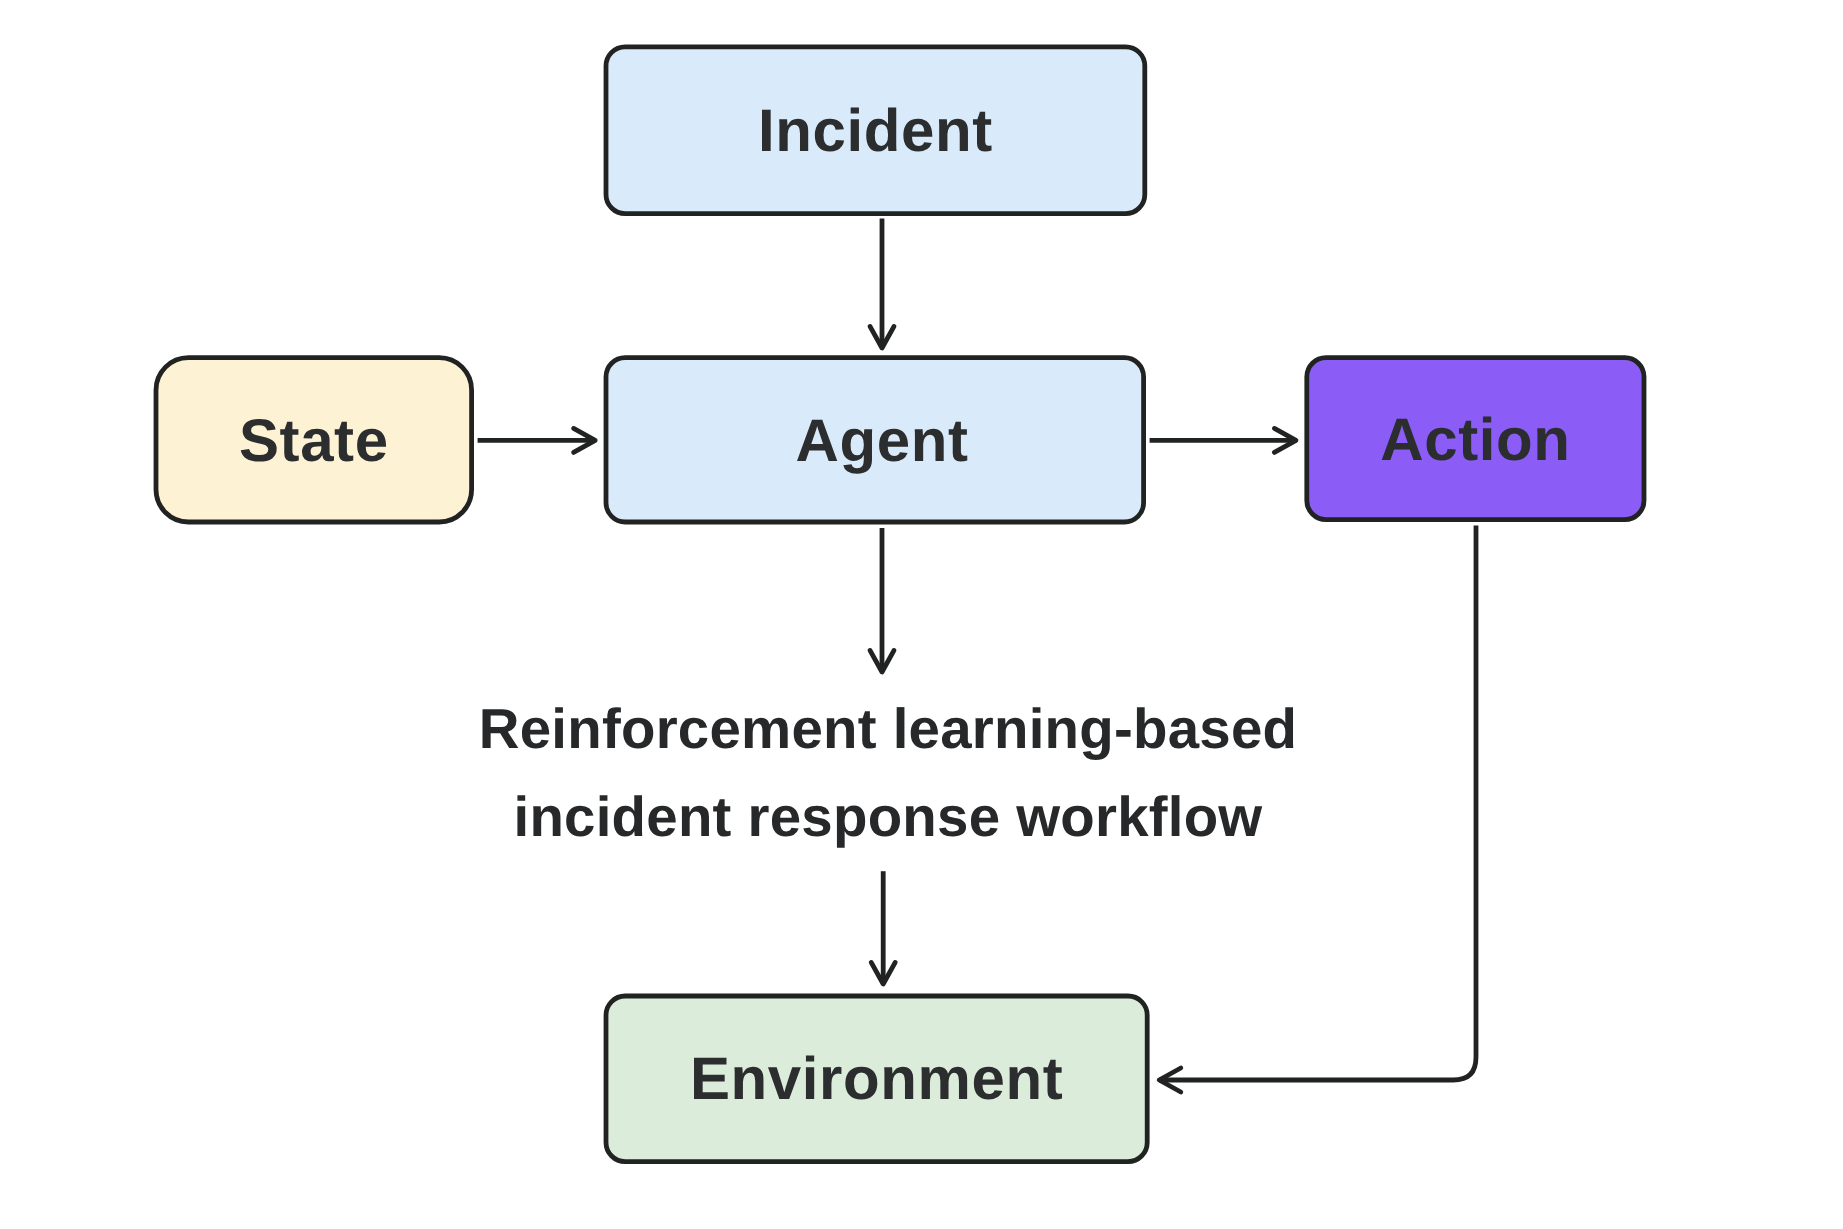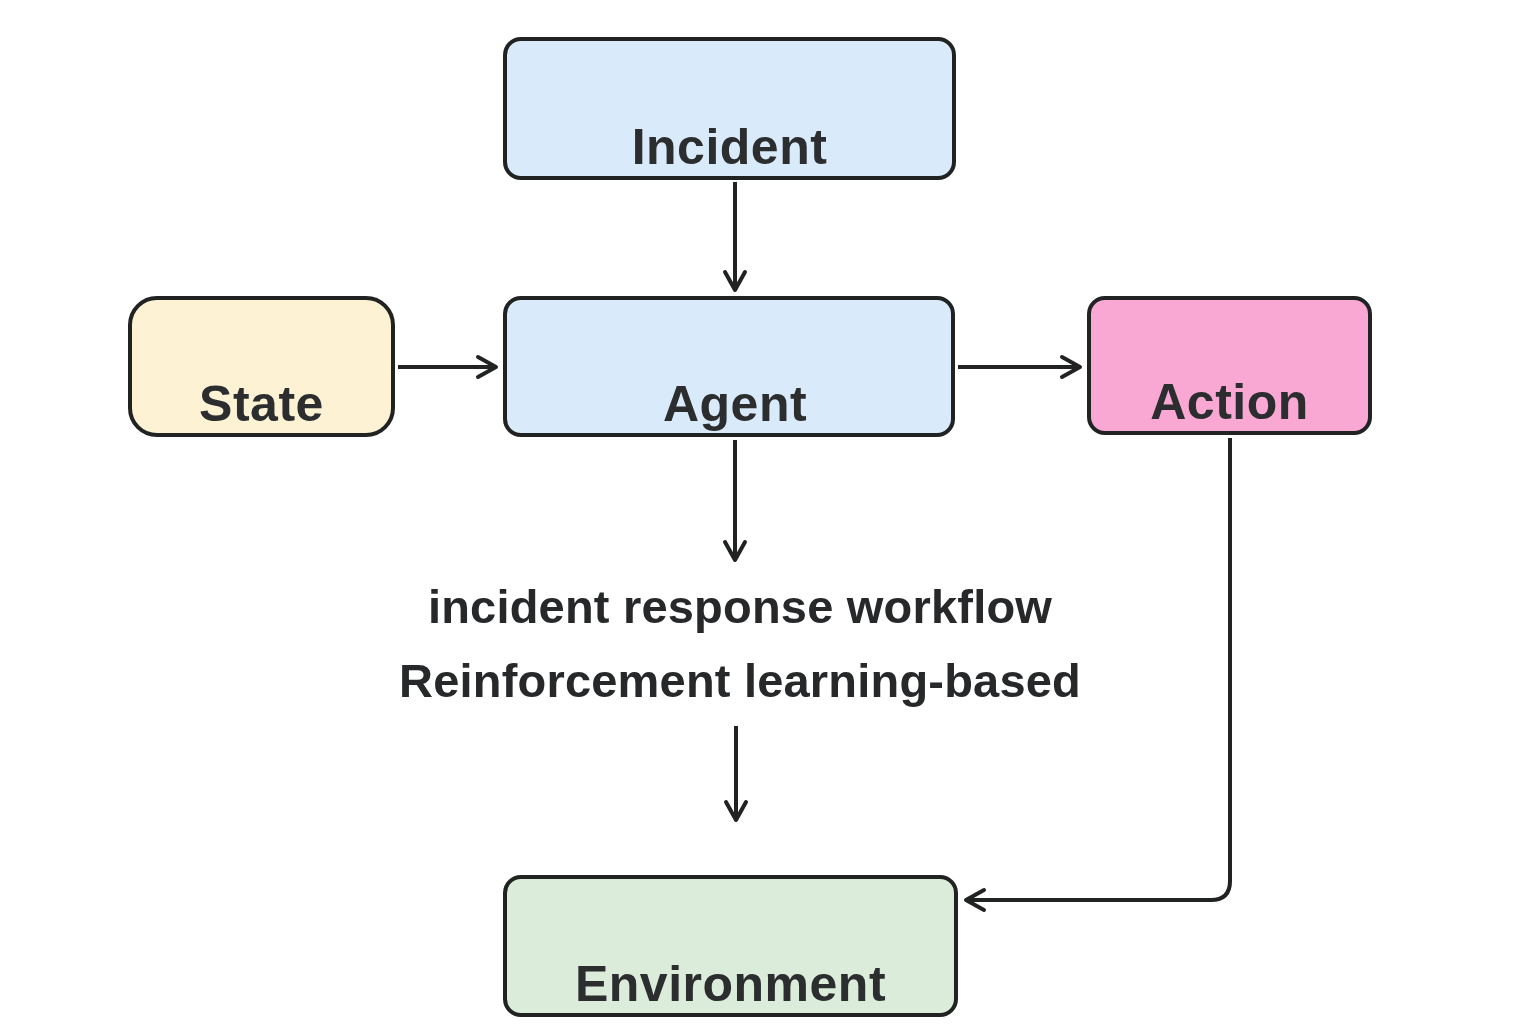--- a/index.html
+++ b/index.html
@@ -14,32 +14,32 @@
     height: 1024px;
     background: var(--bg, #ffffff);
     overflow: hidden;
   }
   .node {
     position: absolute;
     box-sizing: border-box;
     border: 4px solid var(--line, #212222);
     border-radius: 18px;
     display: flex;
-    align-items: flex-end;
+    align-items: center;
     justify-content: center;
     font-size: 50px;
     font-weight: bold;
     color: #2b2d2e;
     letter-spacing: 0.5px;
   }
   #node-incident    { left: 503px; top:  37px; width: 453px; height: 143px; }
   #node-state       { left: 128px; top: 296px; width: 267px; height: 141px; }
   #node-agent       { left: 503px; top: 296px; width: 452px; height: 141px; }
   #node-action      { left: 1087px; top: 296px; width: 285px; height: 139px; }
-  #node-environment { left: 503px; top: 875px; width: 455px; height: 142px; }
+  #node-environment { left: 503px; top: 828px; width: 455px; height: 142px; }
 
   #edge-layer {
     position: absolute;
     left: 0; top: 0;
     width: 1536px;
     height: 1024px;
     pointer-events: none;
   }
   #edge-layer path.edge {
     fill: none;
@@ -84,26 +84,26 @@
   </div>
 
   <div class="node" id="node-state" style="background-color: rgb(253, 243, 212); border-radius: 29px;">
     <span>State</span>
   </div>
 
   <div class="node" id="node-agent" style="background-color: rgb(217, 234, 250); padding-left: 12px;">
     <span>Agent</span>
   </div>
 
-  <div class="node" id="node-action" style="background-color: #f9a8d4;">
+  <div class="node" id="node-action" style="background-color: #8b5cf6;">
     <span>Action</span>
   </div>
 
   <div class="node" id="node-environment" style="background-color: rgb(220, 236, 218);">
     <span>Environment</span>
   </div>
 
   <div id="caption">
+    <span class="caption-line">Reinforcement learning-based</span>
     <span class="caption-line">incident response workflow</span>
-    <span class="caption-line">Reinforcement learning-based</span>
   </div>
 
 </div>
 
 </body></html>

